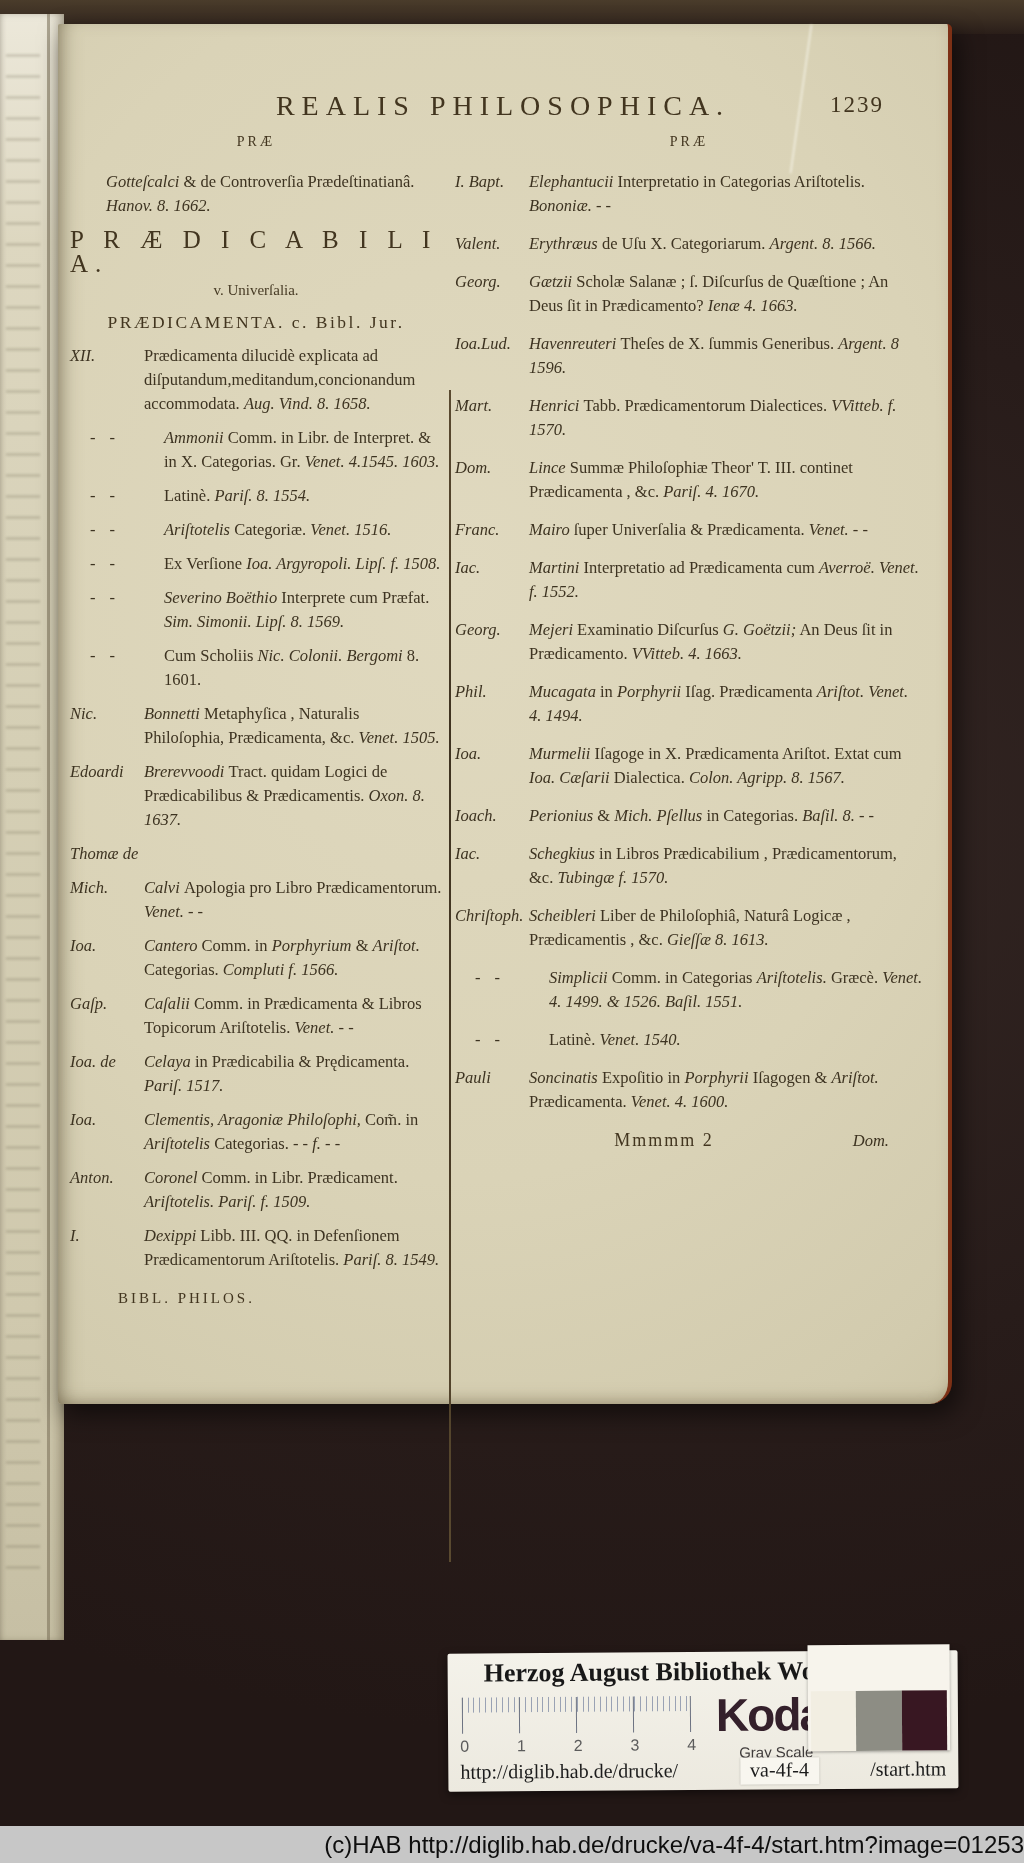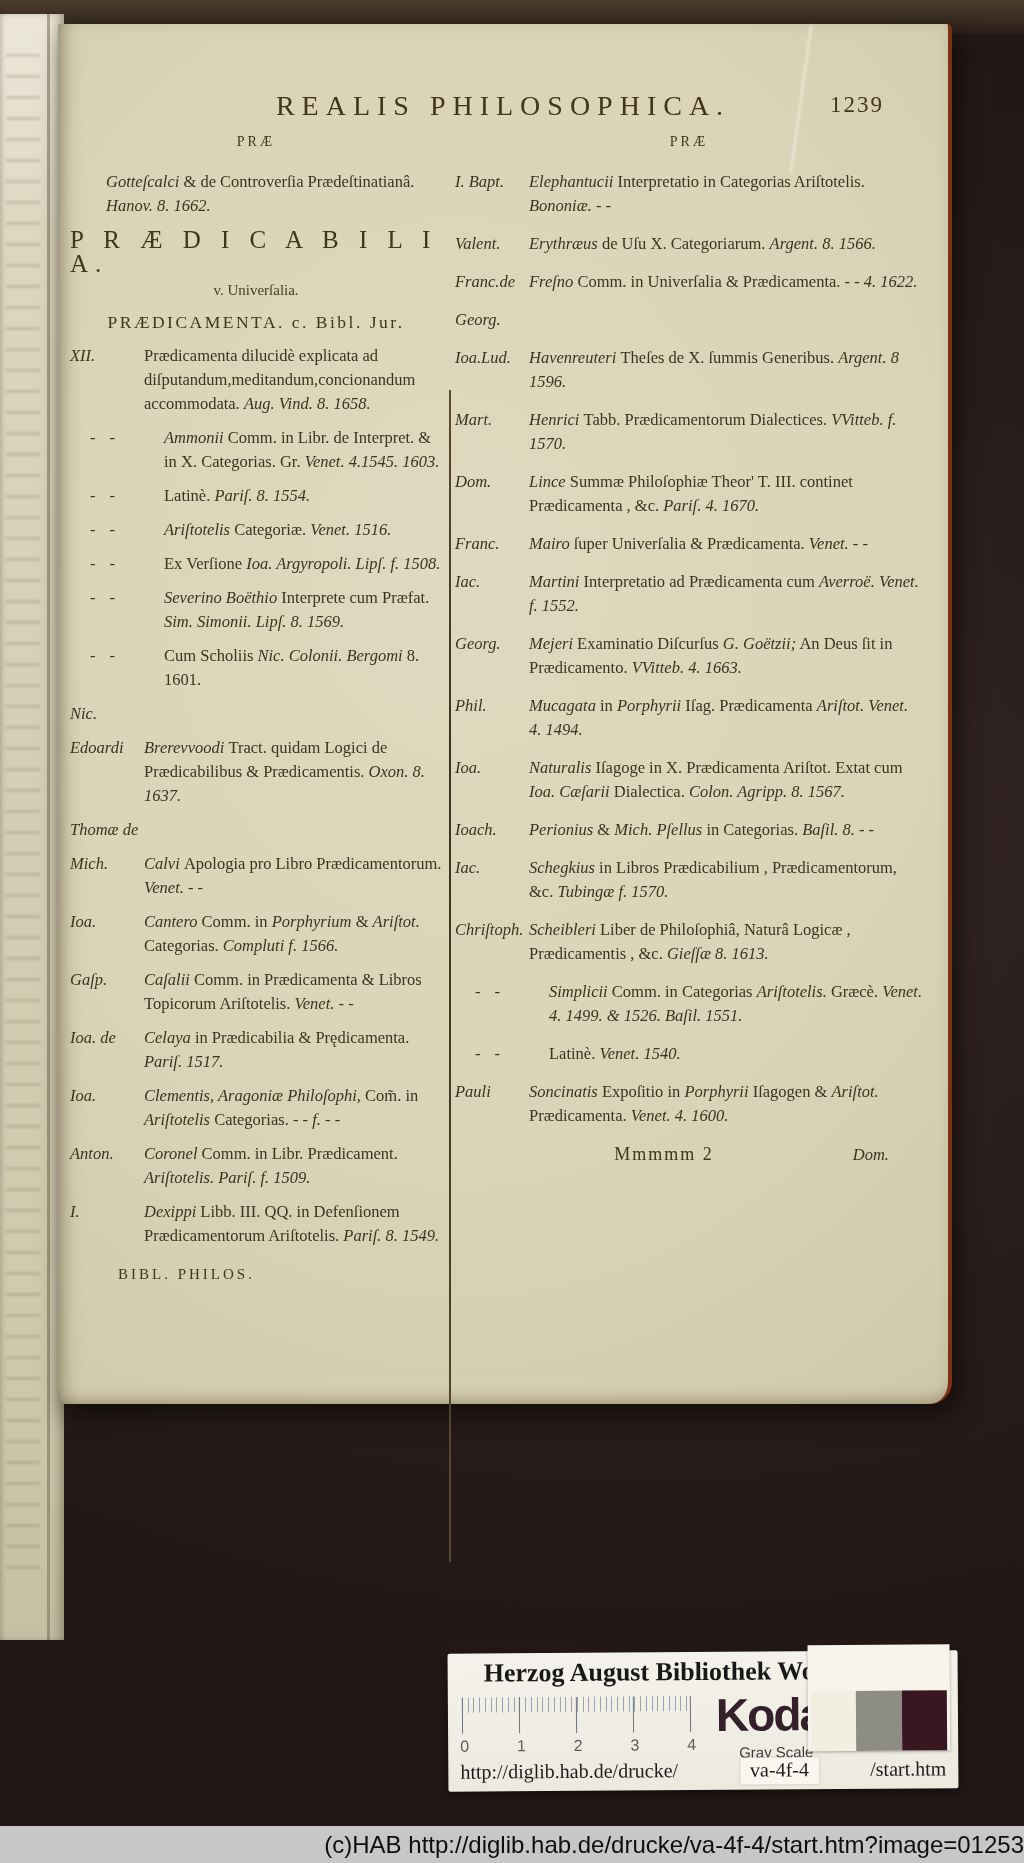--- a/index.html
+++ b/index.html
@@ -126,20 +126,21 @@
           <div class="entry">
             <span class="lbl dash">- -</span>
             <span class="bod"><span class="it">Severino Boëthio </span><span>Interprete cum Præfat. </span><span class="it">Sim. Simonii. Lipſ. 8. 1569.</span></span>
           </div>
           <div class="entry">
             <span class="lbl dash">- -</span>
             <span class="bod"><span>Cum Scholiis </span><span class="it">Nic. Colonii. Bergomi </span><span>8. 1601.</span></span>
           </div>
           <div class="entry">
             <span class="lbl">Nic.</span>
+            <span class="bod"><span class="it">Bonnetti </span><span>Metaphyſica , Naturalis Philoſophia, Prædicamenta, &amp;c. </span><span class="it">Venet. 1505.</span></span>
           </div>
           <div class="entry">
             <span class="lbl">Edoardi</span>
             <span class="bod"><span class="it">Brerevvoodi </span><span>Tract. quidam Logici de Prædicabilibus &amp; Prædicamentis. </span><span class="it">Oxon. 8. 1637.</span></span>
           </div>
           <div class="entry">
             <span class="lbl">Thomæ de</span>
           </div>
           <div class="entry">
             <span class="lbl">Mich.</span>
@@ -178,25 +179,22 @@
       <div id="right-items">
           <div class="entry">
             <span class="lbl">I. Bapt.</span>
             <span class="bod"><span class="it">Elephantucii </span><span>Interpretatio in Categorias Ariſtotelis. </span><span class="it">Bononiæ.</span><span> - -</span></span>
           </div>
           <div class="entry">
             <span class="lbl">Valent.</span>
             <span class="bod"><span class="it">Erythræus </span><span>de Uſu X. Categoriarum. </span><span class="it">Argent. 8. 1566.</span></span>
           </div>
           <div class="entry">
-            <span class="lbl">Franc.de</span>
-            <span class="bod"><span class="it">Freſno </span><span>Comm. in Univerſalia &amp; Prædicamenta. - - </span><span class="it">4. 1622.</span></span>
-          </div>
-          <div class="entry">
             <span class="lbl">Georg.</span>
+            <span class="bod"><span class="it">Gætzii </span><span>Scholæ Salanæ ;  ſ. Diſcurſus de Quæſtione ;  An Deus ſit in Prædicamento? </span><span class="it">Ienæ 4. 1663.</span></span>
           </div>
           <div class="entry">
             <span class="lbl">Ioa.Lud.</span>
             <span class="bod"><span class="it">Havenreuteri </span><span>Theſes de X.  ſummis Generibus. </span><span class="it">Argent. 8 1596.</span></span>
           </div>
           <div class="entry">
             <span class="lbl">Mart.</span>
             <span class="bod"><span class="it">Henrici </span><span>Tabb.  Prædicamentorum Dialectices. </span><span class="it">VVitteb. f. 1570.</span></span>
           </div>
           <div class="entry">
@@ -214,21 +212,21 @@
           <div class="entry">
             <span class="lbl">Georg.</span>
             <span class="bod"><span class="it">Mejeri </span><span>Examinatio Diſcurſus </span><span class="it">G. Goëtzii;</span><span> An Deus ſit in  Prædicamento. </span><span class="it">VVitteb. 4. 1663.</span></span>
           </div>
           <div class="entry">
             <span class="lbl">Phil.</span>
             <span class="bod"><span class="it">Mucagata </span><span>in </span><span class="it">Porphyrii </span><span>Iſag. Prædicamenta </span><span class="it">Ariſtot. Venet. 4. 1494.</span></span>
           </div>
           <div class="entry">
             <span class="lbl">Ioa.</span>
-            <span class="bod"><span class="it">Naturalis </span><span>Iſagoge in X. Prædicamenta Ariſtot. Extat cum </span><span class="it">Ioa. Cæſarii </span><span>Dialectica. </span><span class="it">Colon. Agripp. 8. 1567.</span></span>
+            <span class="bod"><span class="it">Murmelii </span><span>Iſagoge in X. Prædicamenta Ariſtot. Extat cum </span><span class="it">Ioa. Cæſarii </span><span>Dialectica. </span><span class="it">Colon. Agripp. 8. 1567.</span></span>
           </div>
           <div class="entry">
             <span class="lbl">Ioach.</span>
             <span class="bod"><span class="it">Perionius </span><span>&amp; </span><span class="it">Mich. Pſellus </span><span>in Categorias. </span><span class="it">Baſil. 8.</span><span> - -</span></span>
           </div>
           <div class="entry">
             <span class="lbl">Iac.</span>
             <span class="bod"><span class="it">Schegkius </span><span>in Libros Prædicabilium , Prædicamentorum, &amp;c. </span><span class="it">Tubingæ f. 1570.</span></span>
           </div>
           <div class="entry">

